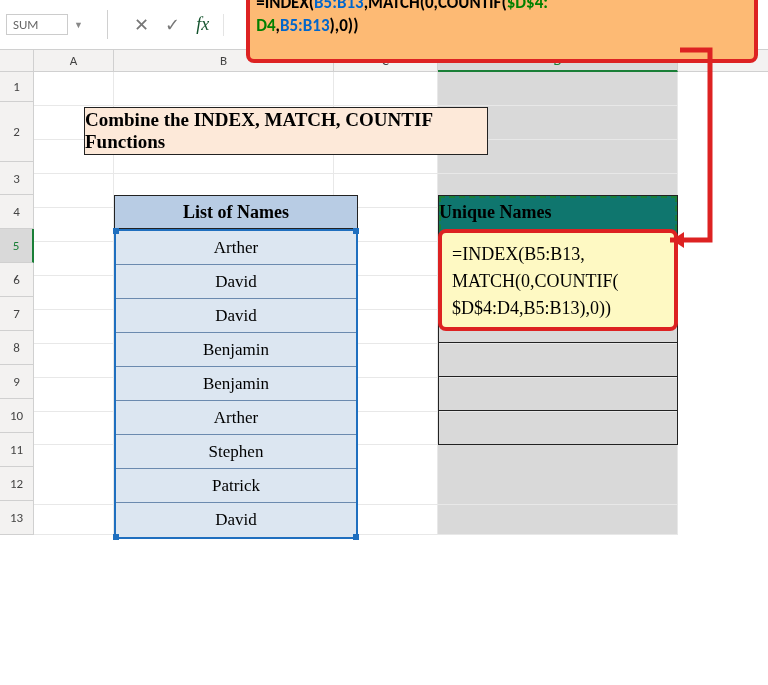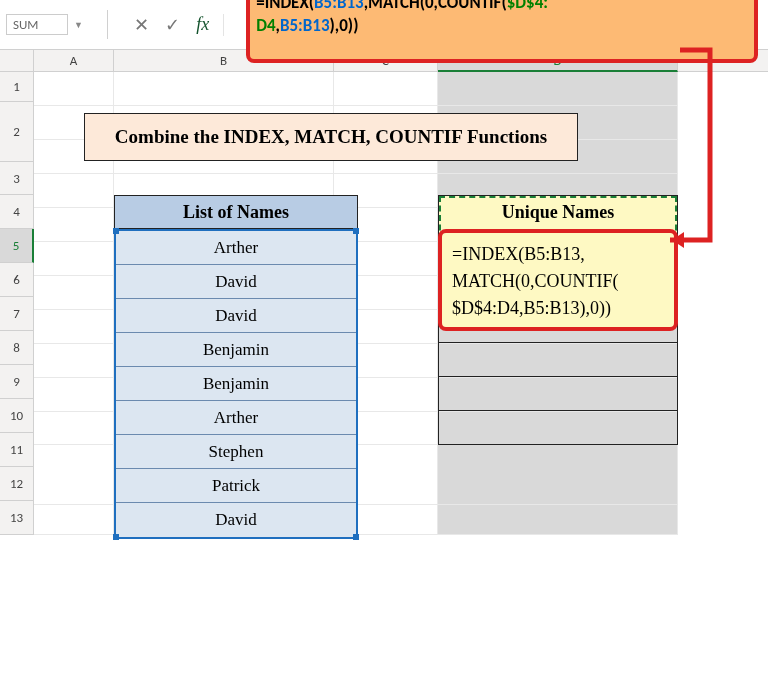--- a/index.html
+++ b/index.html
@@ -146,22 +146,22 @@
   }
   .cell.r2 { height: 60px; }
   .cell.r1 { height: 30px; }
   .cell.r4,.cell.r5,.cell.r6,.cell.r7,.cell.r8,.cell.r9,
   .cell.r10,.cell.r11,.cell.r12,.cell.r13 { height: 34px; }
 
   
   .title-cell {
     position: absolute;
     left: 50px;
-    top: 41px;
-    width: 494px;
+    top: 35px;
+    width: 404px;
     height: 48px;
     background: #fde9d9;
     border: 1.5px solid #222;
     display: flex;
     align-items: center;
     justify-content: center;
     font-family: 'Times New Roman', serif;
     font-weight: bold;
     font-size: 19px;
   }
@@ -208,23 +208,23 @@
   .corner-dot.br { bottom:-3px; right:-3px; }
 
   
   .unique-table {
     position: absolute;
     left: 404px;
     top: 123px;
     width: 240px;
   }
   .unique-header {
-    background: #fef9c3;
+    background: #0f766e;
     border: 1.5px solid #222;
-    text-align: center;
+    text-align: left;
     font-family: 'Times New Roman', serif;
     font-weight: bold;
     font-size: 18px;
     height: 46px;
     line-height: 32px;
     position: relative;
   }
   .d4-range {
     position: absolute;
     inset: 0;

